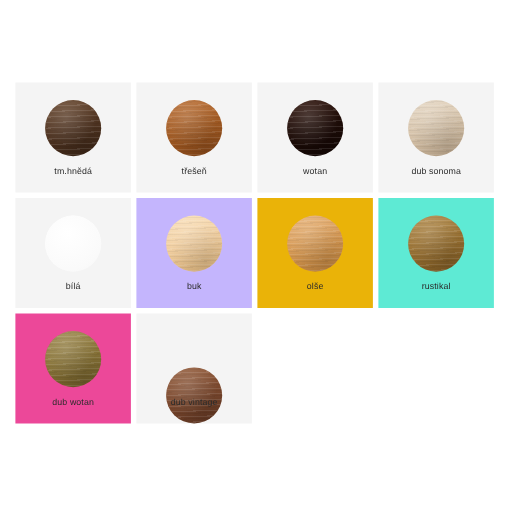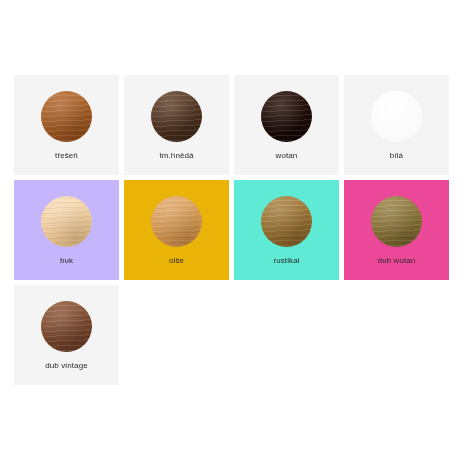--- a/index.html
+++ b/index.html
@@ -98,39 +98,46 @@
     color: #2b2b2b;
     letter-spacing: .1px;
     white-space: nowrap;
   }
 </style>
 </head>
 <body style="background: rgb(255, 255, 255);">
 
 <div id="swatch-grid">
     <div class="swatch-card" style="background: rgb(244, 244, 244);">
+      <div class="swatch-circle" style="background: linear-gradient(168deg, rgb(107, 74, 49) 0%, rgb(81, 53, 34) 48%, rgb(59, 37, 22) 100%);">
+        <div class="grain"></div>
+        <div class="sheen"></div>
+      </div>
+      <div class="swatch-label" style="color: rgb(43, 43, 43);">tm.hnědá</div>
+    </div>
+    <div class="swatch-card" style="background: rgb(244, 244, 244);">
       <div class="swatch-circle" style="background: linear-gradient(168deg, rgb(189, 114, 56) 0%, rgb(164, 92, 36) 48%, rgb(139, 74, 26) 100%);">
         <div class="grain"></div>
         <div class="sheen"></div>
       </div>
       <div class="swatch-label" style="color: rgb(43, 43, 43);">třešeň</div>
     </div>
     <div class="swatch-card" style="background: rgb(244, 244, 244);">
-      <div class="swatch-circle" style="background: linear-gradient(168deg, rgb(107, 74, 49) 0%, rgb(81, 53, 34) 48%, rgb(59, 37, 22) 100%);">
-        <div class="grain"></div>
-        <div class="sheen"></div>
-      </div>
-      <div class="swatch-label" style="color: rgb(43, 43, 43);">tm.hnědá</div>
-    </div>
-    <div class="swatch-card" style="background: rgb(244, 244, 244);">
       <div class="swatch-circle" style="background: linear-gradient(168deg, rgb(50, 22, 14) 0%, rgb(31, 13, 8) 48%, rgb(18, 6, 4) 100%);">
         <div class="grain"></div>
         <div class="sheen"></div>
       </div>
       <div class="swatch-label" style="color: rgb(43, 43, 43);">wotan</div>
+    </div>
+    <div class="swatch-card" style="background: rgb(244, 244, 244);">
+      <div class="swatch-circle" style="background: linear-gradient(168deg, rgb(230, 216, 197) 0%, rgb(215, 196, 171) 48%, rgb(196, 173, 145) 100%);">
+        <div class="grain"></div>
+        <div class="sheen"></div>
+      </div>
+      <div class="swatch-label" style="color: rgb(43, 43, 43);">dub sonoma</div>
     </div>
     <div class="swatch-card" style="background: rgb(244, 244, 244);">
       <div class="swatch-circle is-white" style="background: linear-gradient(168deg, rgb(255, 255, 255) 0%, rgb(254, 254, 254) 48%, rgb(247, 247, 247) 100%);">
         <div class="grain"></div>
         <div class="sheen"></div>
       </div>
       <div class="swatch-label" style="color: rgb(43, 43, 43);">bílá</div>
     </div>
     <div class="swatch-card" style="background: #c4b5fd;">
       <div class="swatch-circle" style="background: linear-gradient(168deg, rgb(249, 224, 187) 0%, rgb(242, 207, 160) 48%, rgb(226, 185, 128) 100%);">
@@ -153,20 +160,20 @@
       </div>
       <div class="swatch-label" style="color: rgb(43, 43, 43);">rustikal</div>
     </div>
     <div class="swatch-card" style="background: #ec4899;">
       <div class="swatch-circle" style="background: linear-gradient(168deg, rgb(160, 140, 82) 0%, rgb(138, 117, 57) 48%, rgb(110, 91, 40) 100%);">
         <div class="grain"></div>
         <div class="sheen"></div>
       </div>
       <div class="swatch-label" style="color: rgb(43, 43, 43);">dub wotan</div>
     </div>
-    <div class="swatch-card" style="background: rgb(244, 244, 244);">
+    <div class="swatch-card" style="background: rgb(244, 244, 244); justify-content: flex-end;">
       <div class="swatch-circle" style="background: linear-gradient(168deg, rgb(151, 96, 63) 0%, rgb(125, 74, 47) 48%, rgb(99, 55, 35) 100%);">
         <div class="grain"></div>
         <div class="sheen"></div>
       </div>
       <div class="swatch-label" style="color: rgb(43, 43, 43);">dub vintage</div>
     </div>
   </div>
 
 </body></html>

